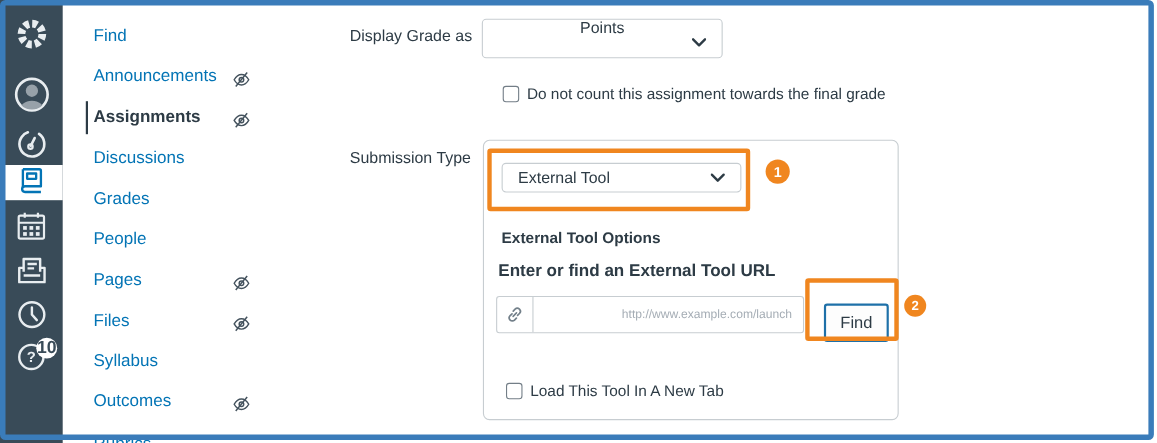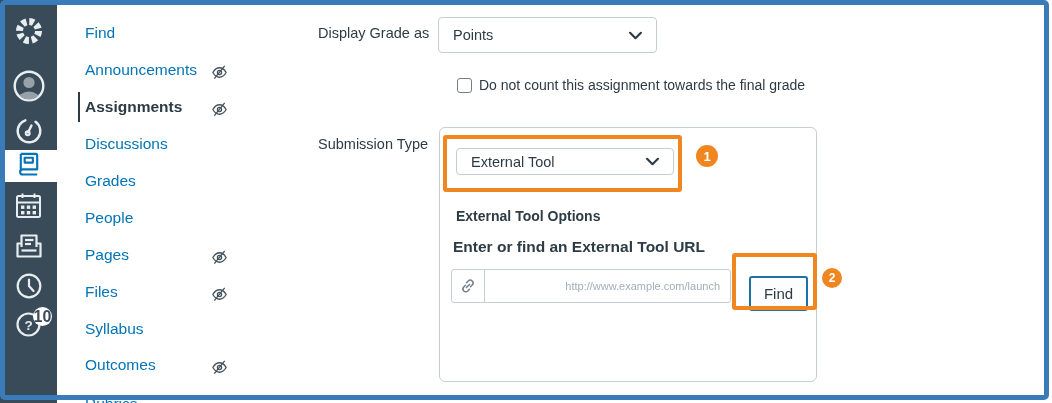--- a/index.html
+++ b/index.html
@@ -205,21 +205,21 @@
           <circle cx="9" cy="9" r="2.2"></circle>
           <line x1="14.5" y1="2" x2="3.5" y2="15.5"></line>
         </svg>
     </span>
   </nav>
 
   <main>
 
     <span class="form-label" style="top:25px;">Display Grade as</span>
 
-    <div class="select" style="left:438px;top:17px;width:219px;height:36px;">
+    <div class="select" style="left:438px;top:17px;width:219px;height:36px;flex-direction:column;">
       <span>Points</span>
       <span class="chev">
         <svg width="13" height="9" viewBox="0 0 12 8">
             <path d="M1 1.5 L6 6.5 L11 1.5" fill="none" stroke="#2D3B45" stroke-width="2" stroke-linecap="round" stroke-linejoin="round"></path>
           </svg>
       </span>
     </div>
 
     <div class="checkbox-row" style="left:457px;top:77px;">
       <span class="checkbox"></span>
@@ -249,20 +249,24 @@
             <path d="M8.3 11.7 L11.7 8.3"></path>
             <path d="M7.2 9.2 L5.3 11.1 a3.1 3.1 0 0 0 4.4 4.4 L11.6 13.6"></path>
             <path d="M12.8 10.8 L14.7 8.9 a3.1 3.1 0 0 0 -4.4 -4.4 L8.4 6.4"></path>
           </svg>
         </span>
         <input class="url-input" type="text" placeholder="http://www.example.com/launch" style="">
       </div>
 
       <button class="find-btn">Find</button>
 
+      <div class="checkbox-row" style="left:20px;top:219px;">
+        <span class="checkbox"></span>
+        <span class="cb-label">Load This Tool In A New Tab</span>
+      </div>
     </div>
   </main>
 
   <div class="annot-rect" style="left:443px;top:135px;width:239px;height:57px;"></div>
   <div class="annot-badge" style="left:696px;top:145px;width:22px;height:22px;font-size:13px;">1</div>
 
   <div class="annot-rect" style="left:732px;top:253px;width:85px;height:57px;"></div>
   <div class="annot-badge" style="left:822px;top:268px;width:20px;height:20px;font-size:12px;">2</div>
 
   <div class="frame"></div>

